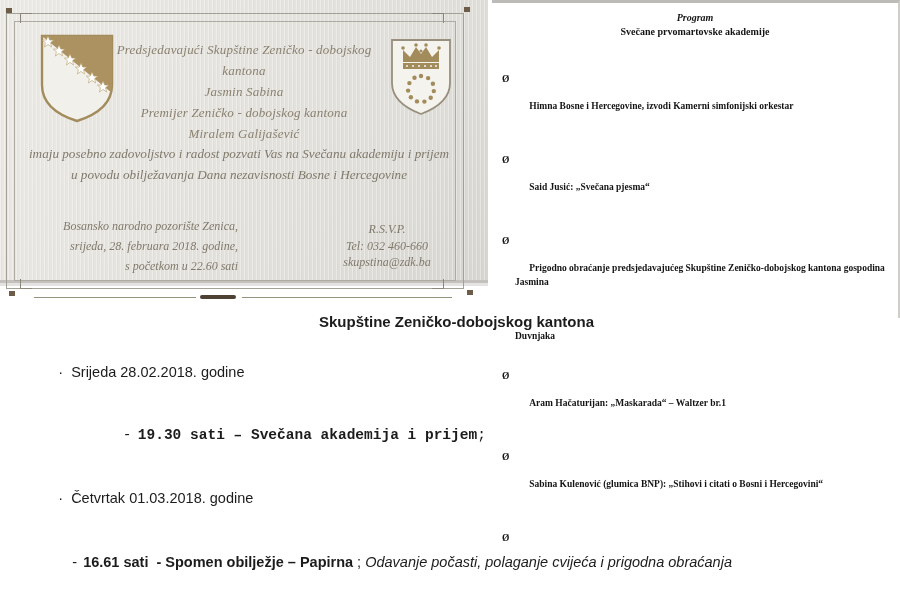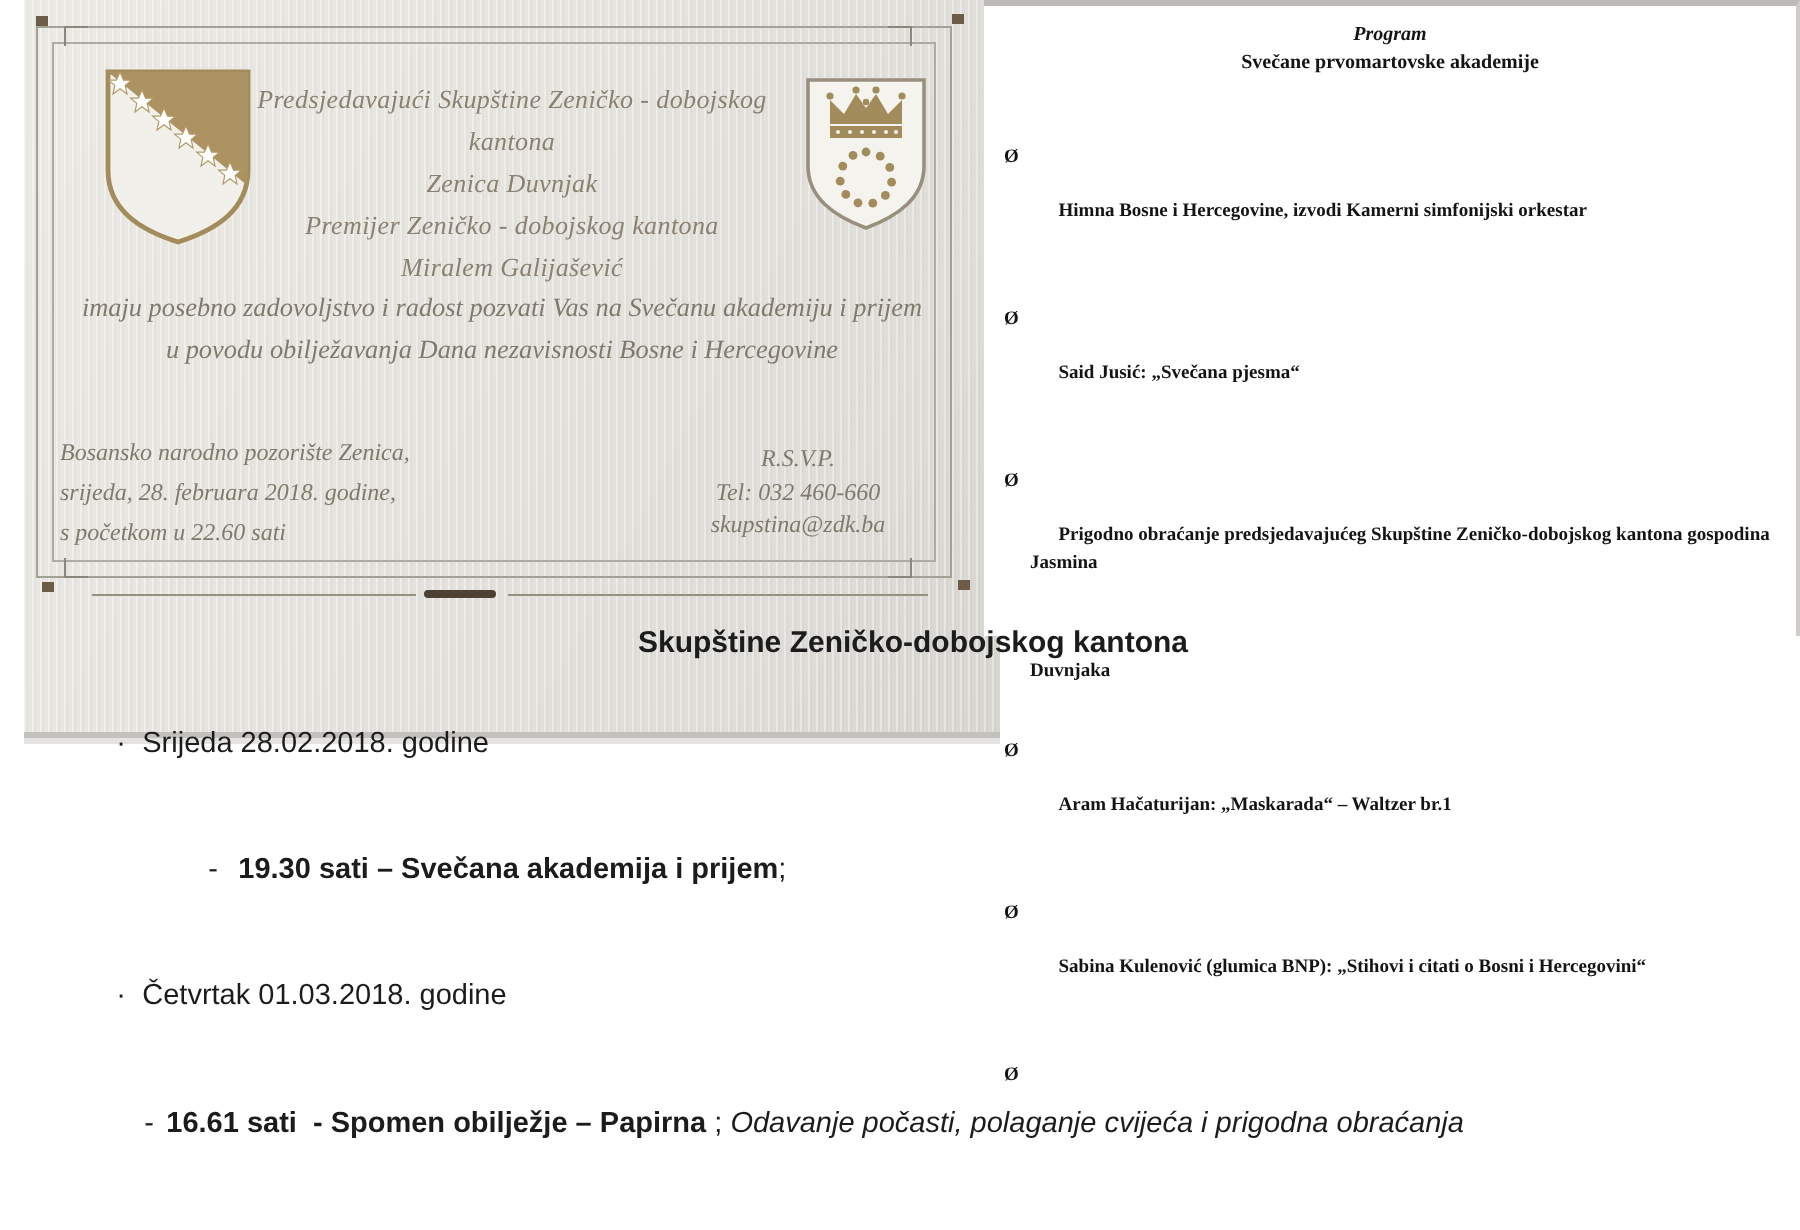--- a/index.html
+++ b/index.html
@@ -1,21 +1,21 @@
 <!DOCTYPE html>
 <html><head>
 <meta charset="utf-8">
 <style>
   * { margin:0; padding:0; box-sizing:border-box; }
   html,body { width:900px; height:615px; background:#ffffff; overflow:hidden;
               font-family:"Liberation Sans", sans-serif; color:#1c1c1c; position:relative; }
 
   
   .card {
-    position:absolute; left:12px; top:0; width:488px; height:366px;
+    position:absolute; left:0; top:0; width:488px; height:280px;
     background:
       repeating-linear-gradient(90deg, rgba(255,255,255,.35) 0 1px, rgba(90,85,75,.03) 1px 2px, transparent 2px 4px),
       linear-gradient(118deg,#eceae5 0%, #e6e4df 40%, #dfddd8 78%, #d7d5d0 100%);
     box-shadow: 0 3px 0 #c3c1bd, 0 6px 0 rgba(195,193,189,.45);
   }
   .frame1 { position:absolute; left:6px; top:13px; width:458px; height:276px; border:1px solid #a3a096; }
   .frame2 { position:absolute; left:14px; top:21px; width:442px; height:260px; border:1px solid #aeaba2; }
   .cdot { position:absolute; width:6px; height:5px; background:#6d5d48; }
   .cdot.tl { left:6px;   top:8px; }
   .cdot.tr { left:464px; top:7px; }
@@ -29,21 +29,21 @@
   .accent { position:absolute; top:297px; height:1px; background:#97927f; }
   .accent.l { left:34px;  width:162px; }
   .accent.r { left:242px; width:210px; }
   .accent-dash { position:absolute; left:200px; top:295px; width:36px; height:4px; background:#4c4133; border-radius:2px; }
 
   .serif-it { font-family:"Liberation Serif","DejaVu Serif",serif; font-style:italic; }
   .card-header { position:absolute; left:95px; right:95px; top:39px; text-align:center;
                  font-size:13px; line-height:21px; color:#8a8170; letter-spacing:.2px; }
   .card-invite { position:absolute; left:8px; right:18px; top:144px; text-align:center;
                  font-size:13.2px; line-height:20.5px; color:#807a6c; }
-  .card-venue  { position:absolute; left:18px; top:216px; width:220px; text-align:left;
+  .card-venue  { position:absolute; left:18px; top:216px; width:220px; text-align:right;
                  font-size:12px; line-height:20px; color:#807a6c;font-style:italic; }
   .card-rsvp   { position:absolute; left:312px; top:221px; width:150px; text-align:center;
                  font-size:12px; line-height:16.5px; color:#807a6c; }
   .shield-left  { position:absolute; left:38px;  top:33px; }
   .shield-right { position:absolute; left:389px; top:37px; }
 
   
   .program { position:absolute; left:492px; top:0; width:408px; height:318px; background:#fff;
              border-top:3px solid #bdbbb7; border-right:2px solid #cfcdc9;
              font-family:"Liberation Serif","DejaVu Serif",serif; color:#141414; }
@@ -56,21 +56,21 @@
   .p-cont  { padding-left:13px; }
 
   
   .bottom { position:absolute; left:0; top:309px; width:900px; font-size:14.5px; }
   .b-title { text-align:center; font-weight:bold; font-size:15px; line-height:23px; }
   .t1 { padding-top:5px; }
   .t2 { margin-top:1px;padding-left:13px; }
   .row { white-space:pre-wrap; line-height:18px; }
   .day  { margin-left:42px; }
   .day .bullet { display:inline-block; width:13px; }
-  .sub1 { margin-left:88px; }
+  .sub1 { margin-left:88px;font-family:Liberation Mono, monospace; }
   .sub23{ margin-left:56px; }
   .mt12 { margin-top:12px; } .mt9 { margin-top:9px; } .mt10 { margin-top:10px; }
   .bold { font-weight:bold; }
   .ital { font-style:italic; }
   .dash1 { display:inline-block; width:15px; }
   .dash2 { display:inline-block; width:11px; }
 </style>
 </head>
 <body>
 
@@ -139,21 +139,21 @@
           <circle cx="21.9" cy="60.2" r="2.2"></circle>
         <circle cx="19.1" cy="53.6" r="2.2"></circle>
           <circle cx="20.4" cy="46.1" r="2.2"></circle>
         <circle cx="25.5" cy="40.7" r="2.2"></circle>
       </g>
     </svg>
   </span>
 
   <div class="card-header serif-it">
     <div>Predsjedavajući Skupštine Zeničko - dobojskog kantona</div>
-    <div>Zenica Duvnjak</div>
+    <div>Jasmin Sabina</div>
     <div>Premijer Zeničko - dobojskog kantona</div>
     <div>Miralem Galijašević</div>
   </div>
 
   <div class="card-invite serif-it">
     <div>imaju posebno zadovoljstvo i radost pozvati Vas na Svečanu akademiju i prijem</div>
     <div>u povodu obilježavanja Dana nezavisnosti Bosne i Hercegovine</div>
   </div>
 
   <div class="card-venue serif-it">

